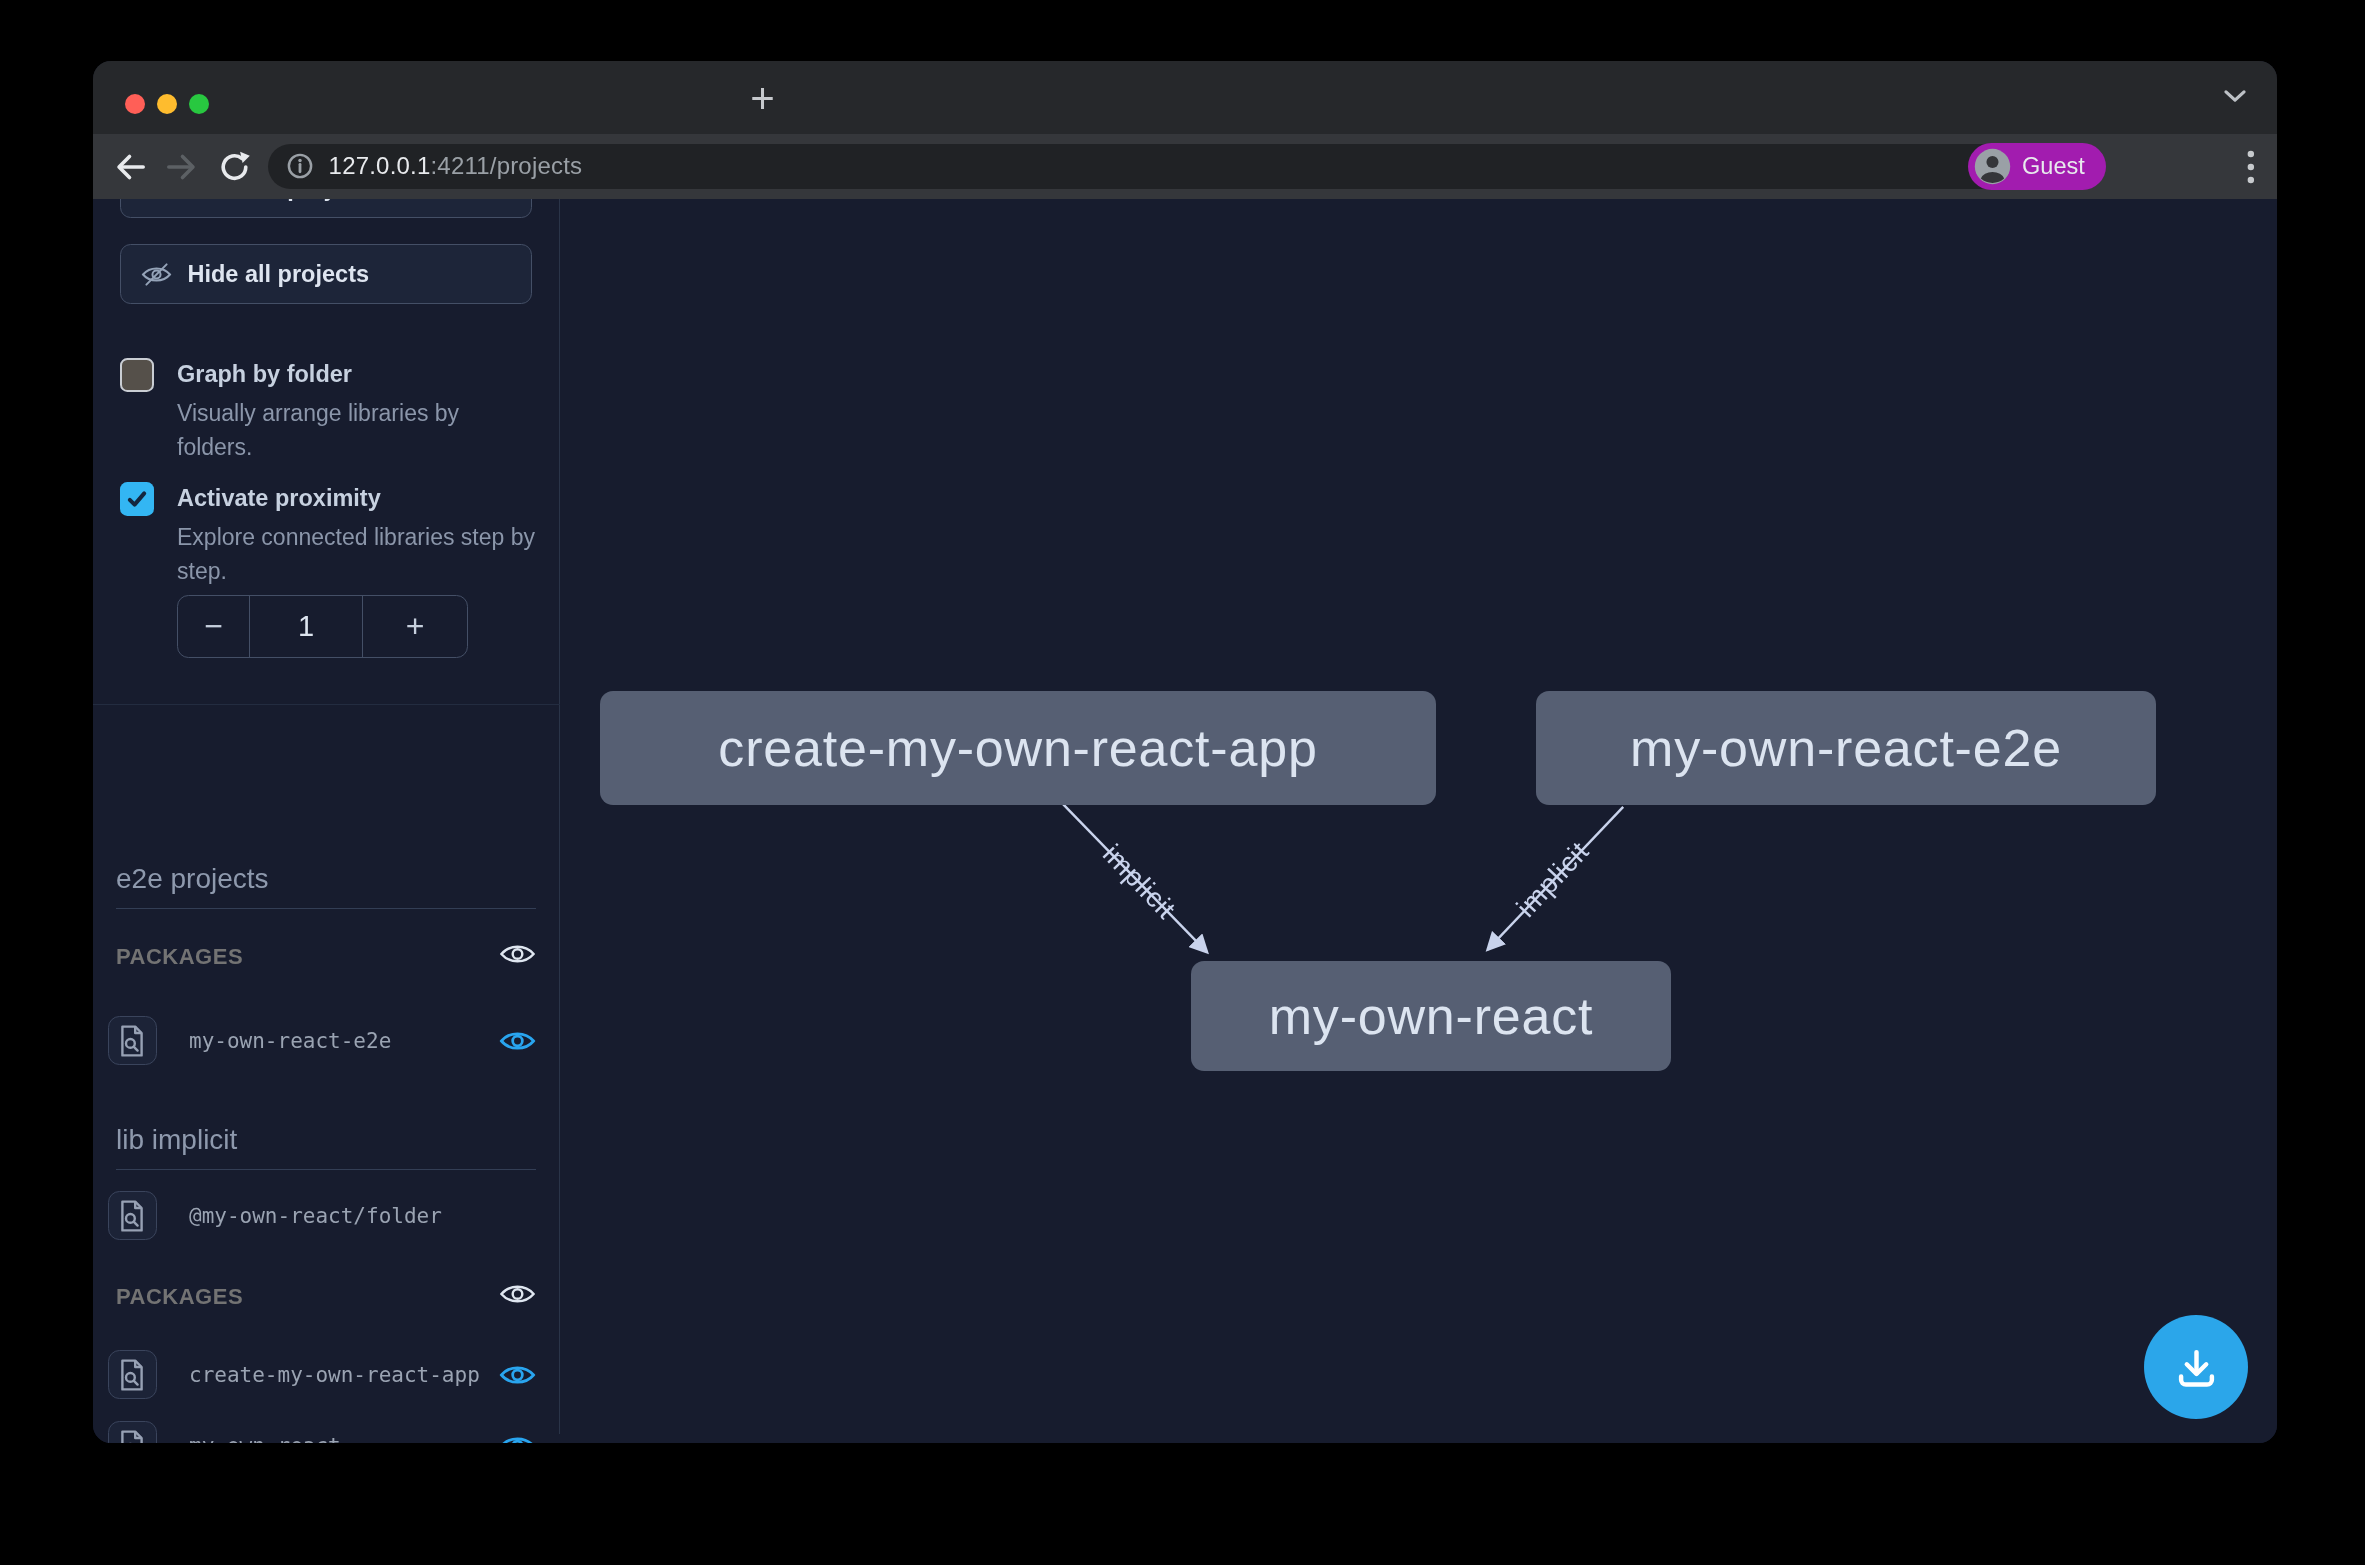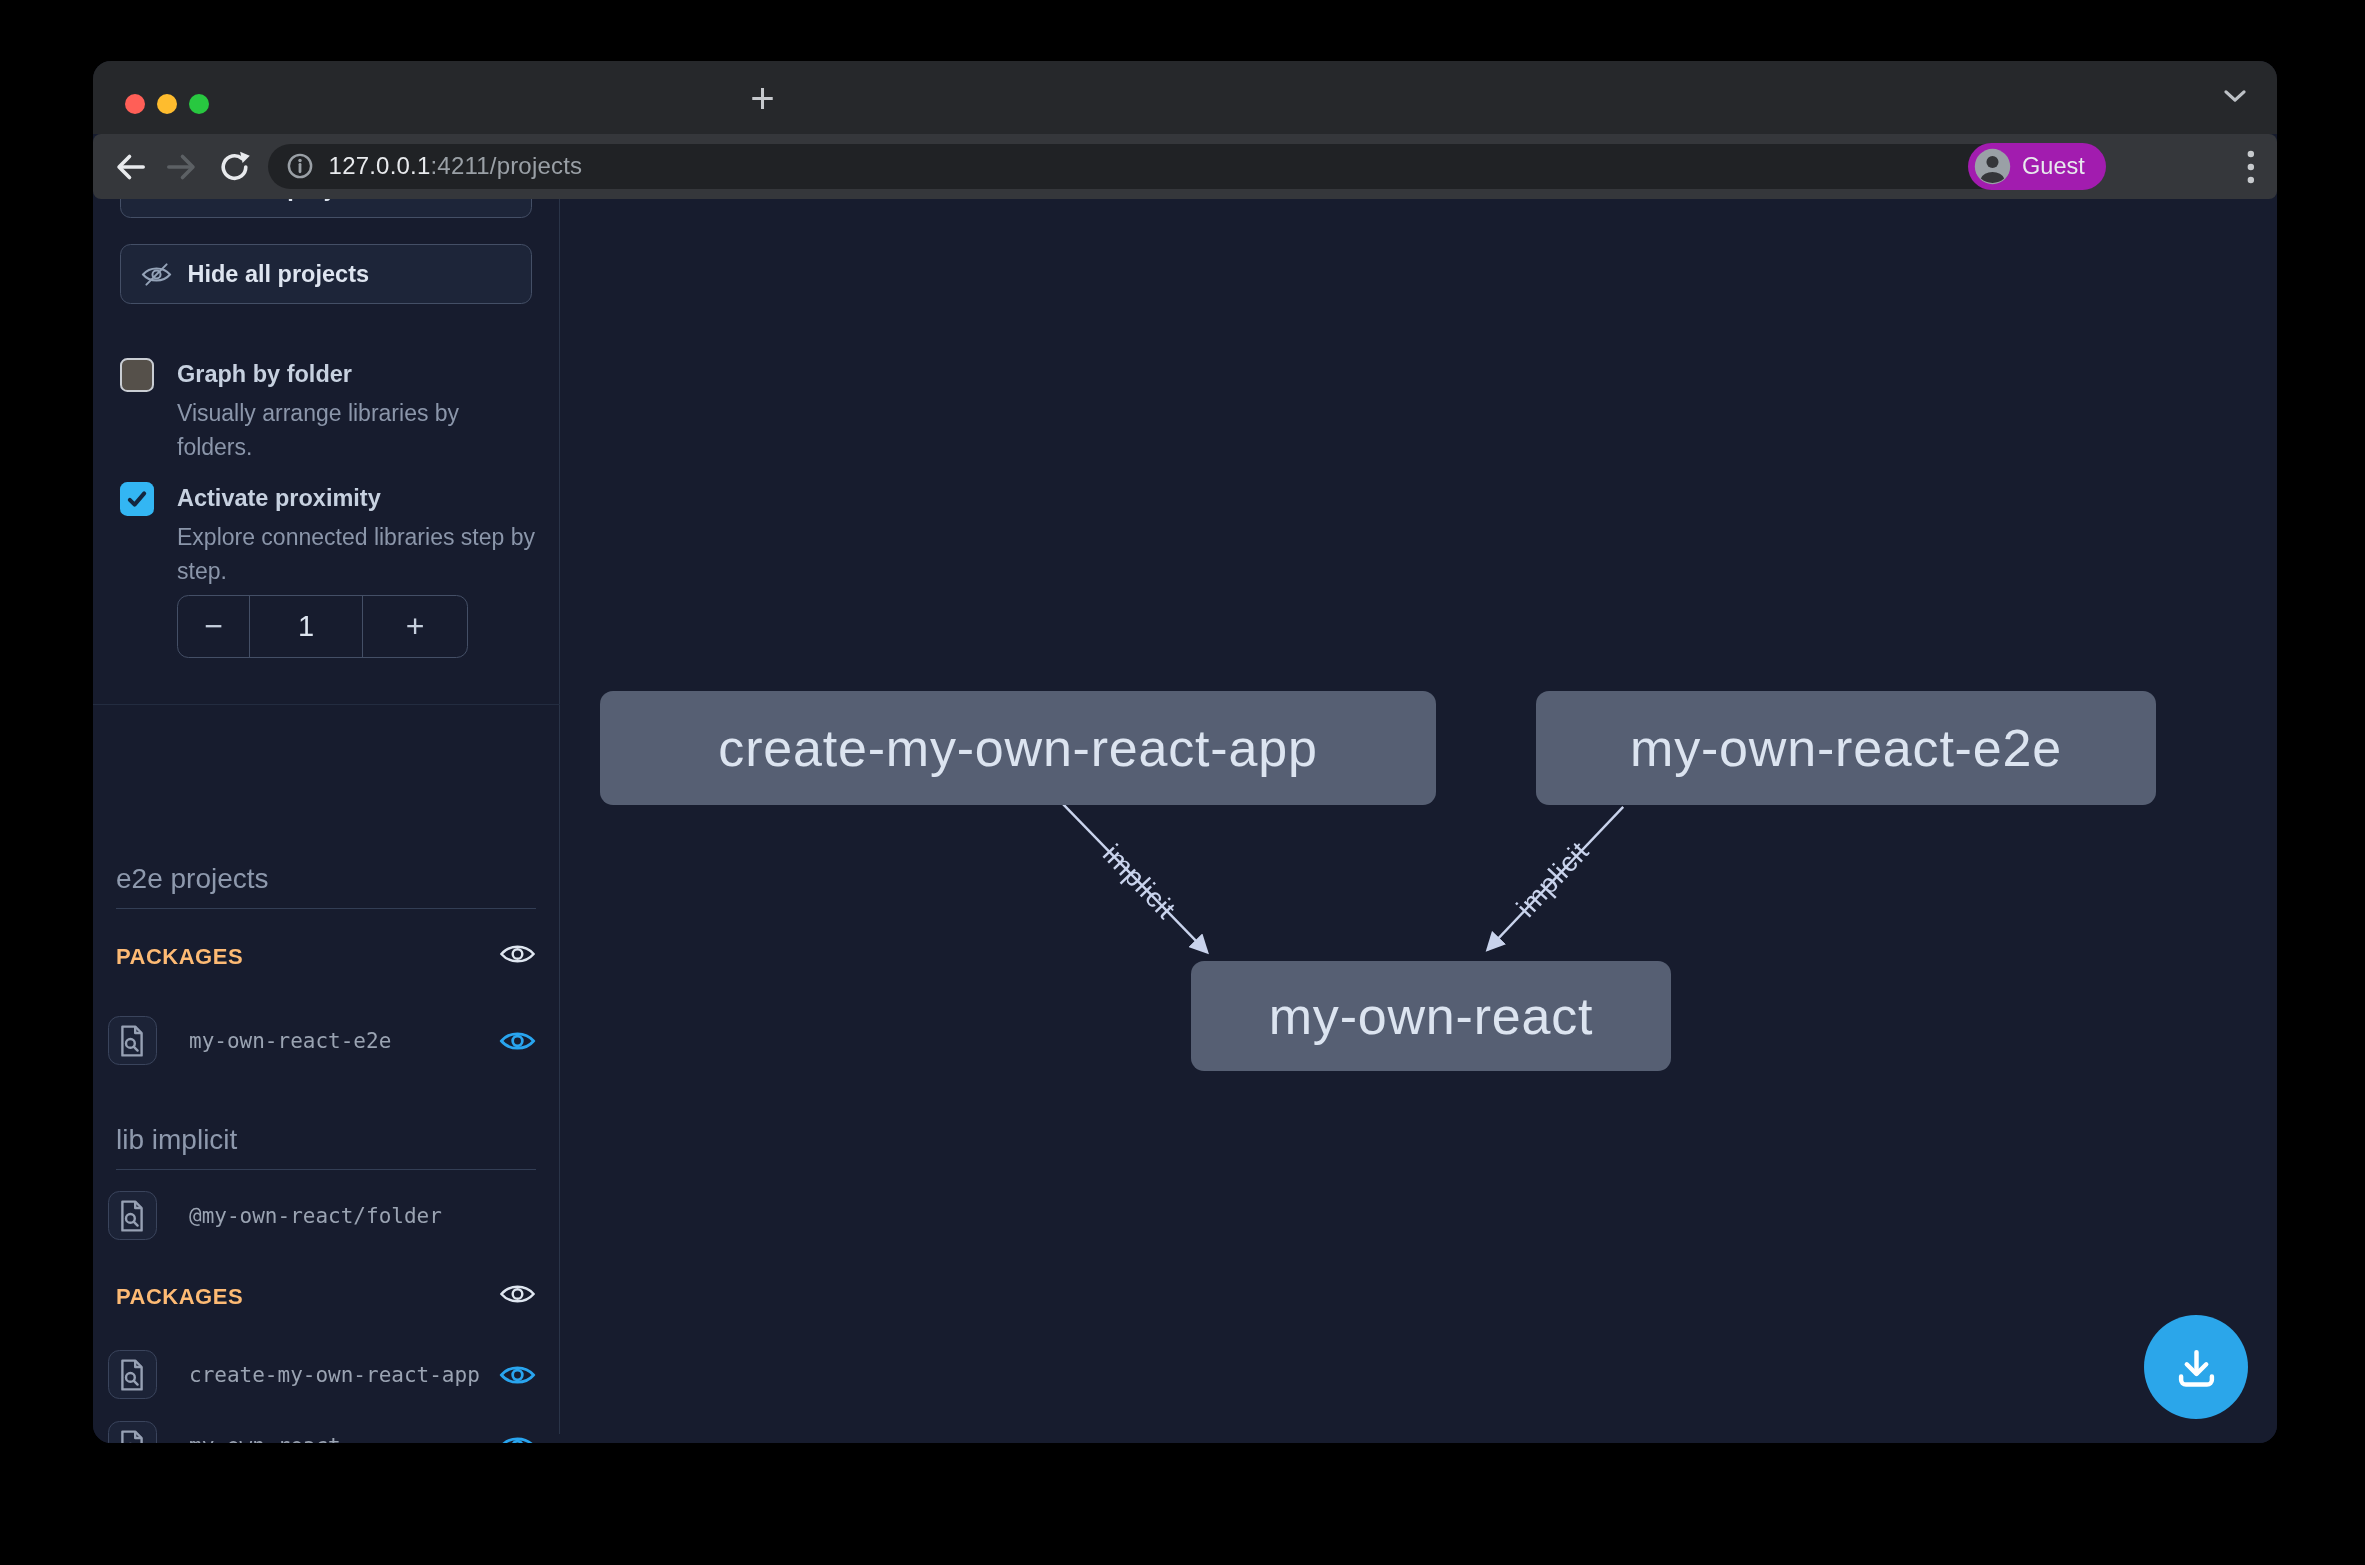--- a/index.html
+++ b/index.html
@@ -21,21 +21,21 @@
          display:flex; align-items:center; }
   .favicon { width:28px; height:28px; margin-left:21px; flex:none; }
   .tab-title { margin-left:13px; font-size:22px; color:#e0e2e6; white-space:nowrap;
                overflow:hidden; flex:1; }
   .tab-close { margin:0 18px 0 8px; color:#bdc1c6; font-size:28px; line-height:28px; cursor:default; }
   .newtab { position:absolute; left:641px; top:13px; width:57px; height:52px;
             color:#c6c9cd; font-size:42px; font-weight:300; text-align:center; line-height:49px; }
   .strip-chevron { position:absolute; right:28px; top:26px; }
 
   
-  .toolbar { height:65px; background:#35373b; flex:none; position:relative;border-radius:8px; }
+  .toolbar { height:65px; background:#35373b; flex:none; position:relative; }
   .tool-ic { position:absolute; top:50%; transform:translateY(-50%); }
   .urlbar { position:absolute; left:175px; top:9.7px; width:1741px; height:45px;
             background:#202225; border-radius:23px; display:flex; align-items:center; }
   .url-info { margin-left:18px; flex:none; }
   .url-text { margin-left:14.6px; font-size:24px; letter-spacing:0.2px; white-space:nowrap; }
   .url-host { color:#e8eaed; }
   .url-path { color:#9aa0a6; }
   .guest { position:absolute; left:1875px; top:9px; height:47px; padding:0 21px 0 5.7px;
            background:#a21caf; border-radius:23.5px; display:flex; align-items:center; }
   .guest-label { color:#e8eaed; font-size:23.5px; margin-left:11.4px; font-weight:500; }
@@ -61,21 +61,21 @@
              border:1.6px solid #444f66; border-radius:11.4px; display:flex; overflow:hidden; }
   .step-cell { display:flex; align-items:center; justify-content:center; color:#c6cfdd; font-size:32px; }
   .step-dec { flex:0 0 71px; }
   .step-val { flex:1; border-left:1.6px solid #444f66; border-right:1.6px solid #444f66;
               color:#dee5f0; font-size:29px; }
   .step-inc { flex:0 0 104px; font-weight:300; }
   .side-divider { position:absolute; left:0; top:505px; width:467px; border-top:0.8px solid #232c40; }
   .side-heading { position:absolute; left:23px; width:420px; font-size:28px; color:#8e99ad;
                   padding-bottom:13px; border-bottom:0.8px solid #333e55; }
   .pkg-heading { position:absolute; left:23px; width:420px; font-size:22px; font-weight:700;
-                 letter-spacing:0.5px; color:#fdba74; }
+                 letter-spacing:0.5px; color:#737373; }
   .pkg-heading .eye { position:absolute; right:0; top:-3.2px; }
   .proj-row { position:absolute; left:0; width:467px; height:49px; }
   .row-chip { position:absolute; left:14.6px; top:0; width:49px; height:49px;
               border:1.6px solid #3a445c; border-radius:11.4px; background:#1c2337;
               display:flex; align-items:center; justify-content:center; }
   .row-label { position:absolute; left:96px; top:50%; transform:translateY(-50%);
                font-family:"DejaVu Sans Mono", monospace; font-size:21px; color:#9aa3b2;
                white-space:nowrap; }
   .row-eye { position:absolute; right:24px; top:50%; transform:translateY(-50%); }
 

